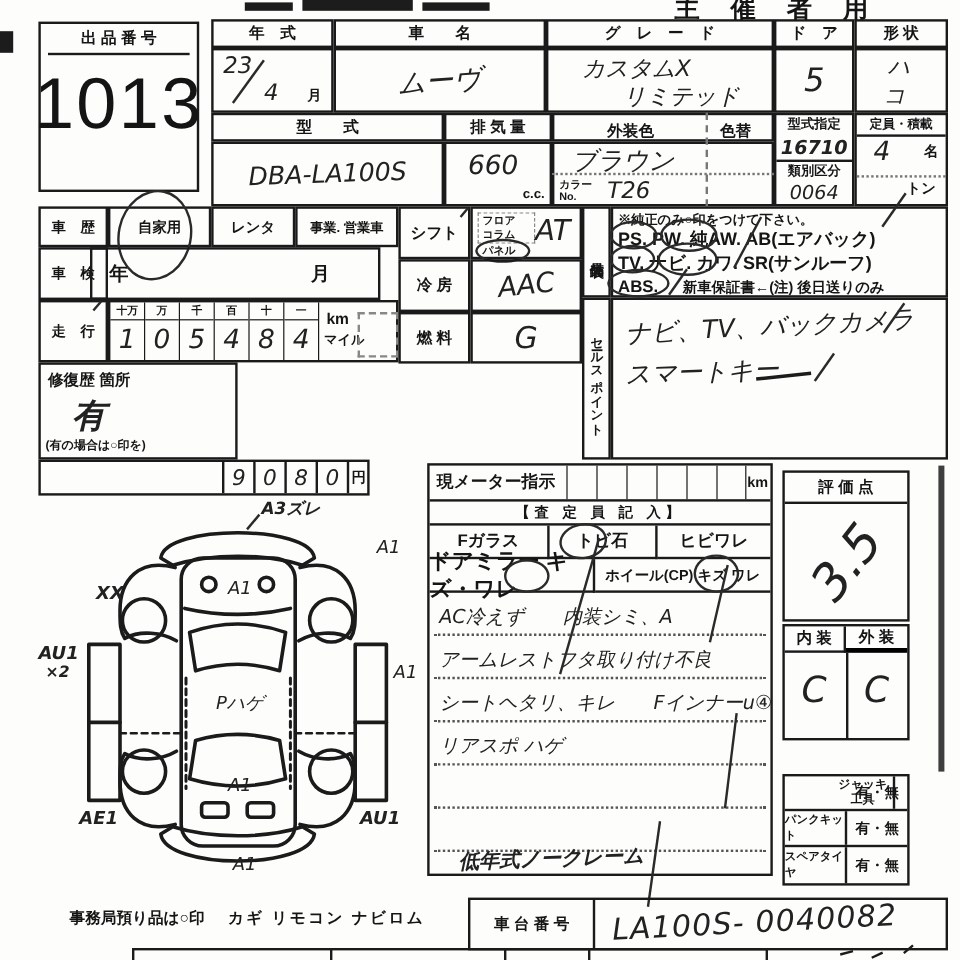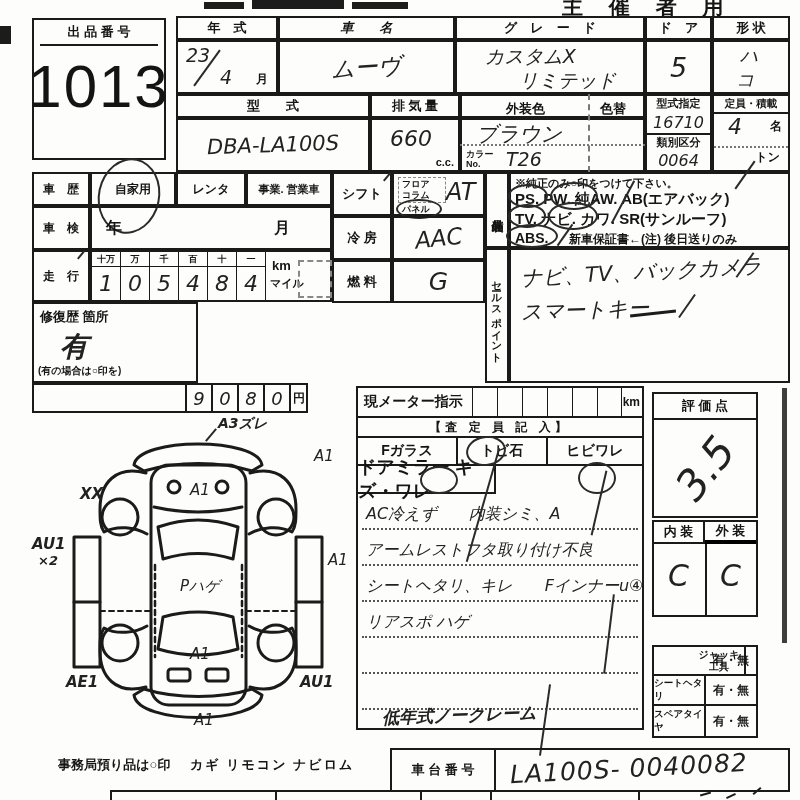--- a/index.html
+++ b/index.html
@@ -27,21 +27,21 @@
   <div class="blob" style="left:352px;top:2px;width:56px;height:7px;"></div>
   <div class="abs hdr" style="left:562px;top:-7px;width:232px;font-size:21px;letter-spacing:10px;">主 催 者 用</div>
 
   <div class="abs b" style="left:32px;top:18px;width:134px;height:142px;">
     <div class="ctr hdr" style="height:24px;border-bottom:2px solid #1a1a1a;margin:0 6px;font-size:13px;">出 品 番 号</div>
     <div class="ctr" style="height:80px;font-size:60px;font-weight:normal;letter-spacing:2px;">1013</div>
   </div>
   <div class="blob" style="left:0;top:26px;width:11px;height:18px;"></div>
 
   <div class="abs b ctr hdr" style="left:176px;top:16px;width:102px;height:24px;font-size:13px;">年　式</div>
-  <div class="abs b ctr hdr" style="left:278px;top:16px;width:177px;height:24px;font-size:13px;font-style:italic;">車　　名</div>
+  <div class="abs b ctr hdr" style="left:278px;top:16px;width:177px;height:24px;font-size:13px;">車　　名</div>
   <div class="abs b ctr hdr" style="left:455px;top:16px;width:190px;height:24px;font-size:13px;">グ　レ　ー　ド</div>
   <div class="abs b ctr hdr" style="left:645px;top:16px;width:67px;height:24px;font-size:13px;">ド　ア</div>
   <div class="abs b ctr hdr" style="left:712px;top:16px;width:78px;height:24px;font-size:13px;">形 状</div>
 
   <div class="abs b" style="left:176px;top:40px;width:102px;height:54px;">
     <span class="hw abs" style="left:8px;top:2px;font-size:19px;">23</span>
     <span class="hw abs" style="left:42px;top:24px;font-size:19px;">4</span>
     <span class="abs hdr" style="right:8px;bottom:4px;font-size:12px;">月</span>
   </div>
   <div class="sl" style="left:206px;top:46px;height:44px;transform:rotate(36deg);"></div>
@@ -75,40 +75,40 @@
   </div>
   <div class="abs b" style="left:460px;top:118px;width:185px;height:54px;">
     <span class="hw abs" style="left:14px;top:0px;font-size:21px;">ブラウン</span>
     <span class="abs hdr" style="left:4px;top:30px;font-size:9px;width:30px;line-height:1.1;">カラーNo.</span>
     <span class="hw abs" style="left:44px;top:28px;font-size:19px;">T26</span>
   </div>
   <div class="dash" style="left:588px;top:94px;height:78px;border-left:2px dashed #777;"></div>
   <div class="dash" style="left:460px;top:144px;width:185px;border-top:2px dotted #777;"></div>
   <div class="abs b" style="left:645px;top:94px;width:67px;height:78px;">
     <div class="ctr hdr" style="height:15px;font-size:11px;">型式指定</div>
-    <div class="ctr hw" style="height:22px;font-size:16px;">16710</div>
+    <div class="ctr hw" style="height:22px;font-size:16px;font-weight:bold;">16710</div>
     <div class="ctr hdr" style="height:15px;font-size:11px;border-top:2px solid #1a1a1a;">類別区分</div>
     <div class="ctr hw" style="height:20px;font-size:16px;">0064</div>
   </div>
   <div class="abs b" style="left:712px;top:94px;width:78px;height:78px;">
     <div class="ctr hdr" style="height:16px;font-size:10.5px;border-bottom:2px solid #1a1a1a;">定員・積載</div>
     <span class="hw abs" style="left:14px;top:18px;font-size:22px;">4</span>
     <span class="abs hdr" style="right:6px;top:22px;font-size:12px;">名</span>
     <span class="abs hdr" style="right:8px;bottom:4px;font-size:12px;text-align:center;">トン</span>
     <div class="dash" style="left:0;top:50px;width:74px;border-top:2px dotted #777;"></div>
   </div>
 
   <div class="abs b ctr hdr" style="left:32px;top:172px;width:58px;height:34px;font-size:12px;">車　歴</div>
   <div class="abs b ctr hdr" style="left:90px;top:172px;width:86px;height:34px;font-size:12px;">自家用</div>
   <div class="abs b ctr hdr" style="left:176px;top:172px;width:70px;height:34px;font-size:12px;">レンタ</div>
   <div class="abs b ctr hdr" style="left:246px;top:172px;width:86px;height:34px;font-size:11px;">事業. 営業車</div>
   <div class="ell" style="left:98px;top:158px;width:58px;height:72px;transform:rotate(12deg);border-width:2.5px;"></div>
 
   <div class="abs b ctr hdr" style="left:32px;top:206px;width:58px;height:44px;font-size:12px;">車　検</div>
-  <div class="abs b ctr hdr" style="left:90px;top:206px;width:242px;height:44px;font-size:16px;letter-spacing:26px;">年　　　月</div>
+  <div class="abs b ctr hdr" style="left:75px;top:206px;width:242px;height:44px;font-size:16px;letter-spacing:26px;">年　　　月</div>
 
   <div class="abs b ctr hdr" style="left:32px;top:250px;width:58px;height:52px;font-size:12px;">走　行</div>
   <div class="abs b" style="left:90px;top:250px;width:242px;height:52px;">
     <div class="abs" style="left:0;top:0;width:29px;height:48px;border-right:1.5px solid #1a1a1a;">
       <div class="ctr hdr" style="height:14px;font-size:9px;border-bottom:1.5px solid #1a1a1a;">十万</div>
       <div class="ctr hw" style="height:32px;font-size:22px;">1</div>
     </div>
     <div class="abs" style="left:29px;top:0;width:29px;height:48px;border-right:1.5px solid #1a1a1a;">
       <div class="ctr hdr" style="height:14px;font-size:9px;border-bottom:1.5px solid #1a1a1a;">万</div>
       <div class="ctr hw" style="height:32px;font-size:22px;">0</div>
@@ -255,20 +255,21 @@
       <div class="abs" style="left:189px;top:0;width:25px;height:28px;border-left:1.5px solid #1a1a1a;"></div>
       <div class="abs" style="left:214px;top:0;width:25px;height:28px;border-left:1.5px solid #1a1a1a;"></div>
       <div class="abs" style="left:239px;top:0;width:25px;height:28px;border-left:1.5px solid #1a1a1a;border-right:1.5px solid #1a1a1a;"></div>
       <span class="abs hdr" style="right:2px;top:7px;font-size:12px;">km</span>
     </div>
     <div class="ctr hdr abs" style="left:0;top:30px;width:284px;height:20px;border-bottom:2px solid #1a1a1a;font-size:12px;letter-spacing:4px;">【査 定 員 記 入】</div>
     <div class="ctr hdr abs" style="left:0;top:50px;width:100px;height:28px;border-right:2px solid #1a1a1a;border-bottom:2px solid #1a1a1a;font-size:14px;">Fガラス</div>
     <div class="ctr hdr abs" style="left:100px;top:50px;width:90px;height:28px;border-right:2px solid #1a1a1a;border-bottom:2px solid #1a1a1a;font-size:14px;">トビ石</div>
     <div class="ctr hdr abs" style="left:190px;top:50px;width:94px;height:28px;border-bottom:2px solid #1a1a1a;font-size:14px;">ヒビワレ</div>
     <div class="ctr hdr abs" style="left:0;top:78px;width:138px;height:28px;border-right:2px solid #1a1a1a;border-bottom:2px solid #1a1a1a;font-size:18px;">ドアミラー キズ・ワレ</div>
+    <div class="ctr hdr abs" style="left:138px;top:78px;width:146px;height:28px;border-bottom:2px solid #1a1a1a;font-size:12px;">ホイール(CP) キズ ワレ</div>
     <span class="hw abs" style="left:8px;top:116px;font-size:16px;">AC冷えず　　内装シミ、A</span>
     <span class="hw abs" style="left:8px;top:152px;font-size:16px;">アームレストフタ取り付け不良</span>
     <span class="hw abs" style="left:8px;top:188px;font-size:16px;">シートヘタリ、キレ　　Fインナーu④</span>
     <span class="hw abs" style="left:8px;top:224px;font-size:16px;">リアスポ ハゲ</span>
     <div class="dash" style="position:absolute;left:4px;top:140px;width:276px;border-top:2px dotted #555;"></div>
     <div class="dash" style="position:absolute;left:4px;top:176px;width:276px;border-top:2px dotted #555;"></div>
     <div class="dash" style="position:absolute;left:4px;top:212px;width:276px;border-top:2px dotted #555;"></div>
     <div class="dash" style="position:absolute;left:4px;top:248px;width:276px;border-top:2px dotted #555;"></div>
     <div class="dash" style="position:absolute;left:4px;top:284px;width:276px;border-top:2px dotted #555;"></div>
     <div class="dash" style="position:absolute;left:4px;top:320px;width:276px;border-top:2px dotted #555;"></div>
@@ -302,21 +303,21 @@
     <span class="hw abs" style="left:14px;top:36px;font-size:30px;">C</span>
     <span class="hw abs" style="left:66px;top:36px;font-size:30px;">C</span>
   </div>
 
   <div class="abs b" style="left:652px;top:645px;width:106px;height:93px;">
     <div class="abs" style="left:0;top:0;width:102px;height:29px;border-bottom:2px solid #1a1a1a;">
       <div class="ctr hdr abs" style="left:0;top:0;width:52px;height:27px;border-right:2px solid #1a1a1a;font-size:10px;text-align:center;line-height:1.2;margin-left:40px;">ジャッキ工具</div>
       <div class="ctr hdr abs" style="left:52px;top:0;width:50px;height:27px;font-size:12px;">有・無</div>
     </div>
     <div class="abs" style="left:0;top:29px;width:102px;height:30px;border-bottom:2px solid #1a1a1a;">
-      <div class="ctr hdr abs" style="left:0;top:0;width:52px;height:28px;border-right:2px solid #1a1a1a;font-size:9.5px;">シートヘタリ</div>
+      <div class="ctr hdr abs" style="left:0;top:0;width:52px;height:28px;border-right:2px solid #1a1a1a;font-size:9.5px;">パンクキット</div>
       <div class="ctr hdr abs" style="left:52px;top:0;width:50px;height:28px;font-size:12px;">有・無</div>
     </div>
     <div class="abs" style="left:0;top:59px;width:102px;height:30px;">
       <div class="ctr hdr abs" style="left:0;top:0;width:52px;height:30px;border-right:2px solid #1a1a1a;font-size:9.5px;">スペアタイヤ</div>
       <div class="ctr hdr abs" style="left:52px;top:0;width:50px;height:30px;font-size:12px;">有・無</div>
     </div>
   </div>
 
   <div class="abs" style="left:110px;top:790px;width:530px;border-top:2px solid #1a1a1a;"></div>
   <div class="blob" style="left:110px;top:790px;width:2px;height:10px;"></div>

